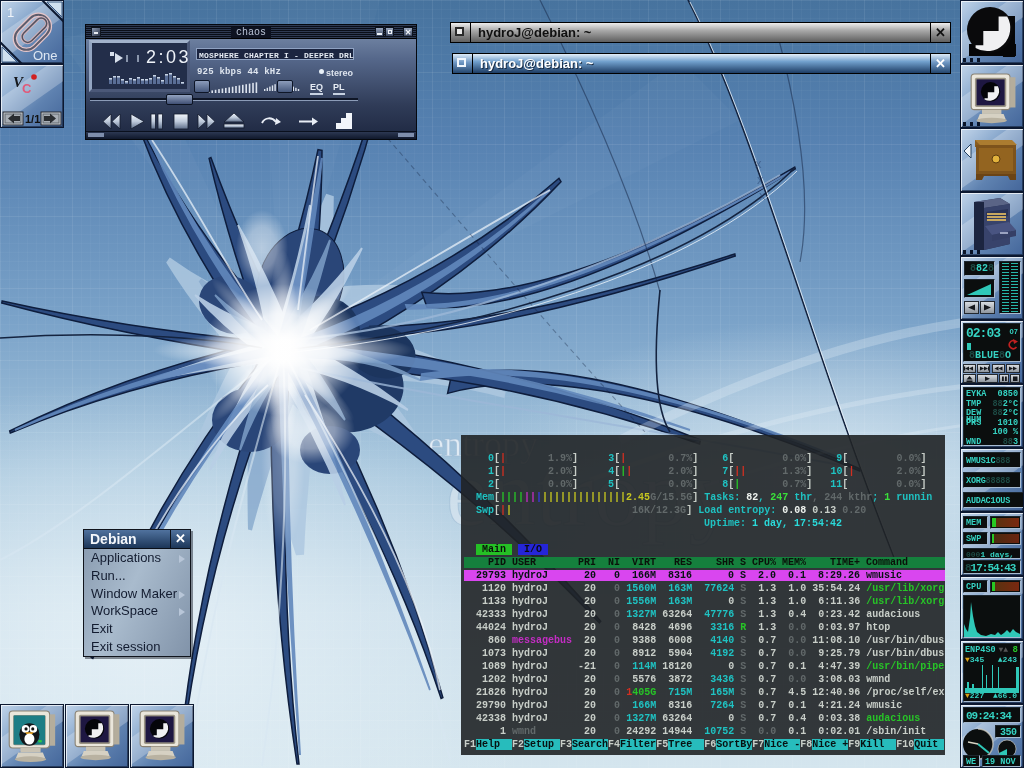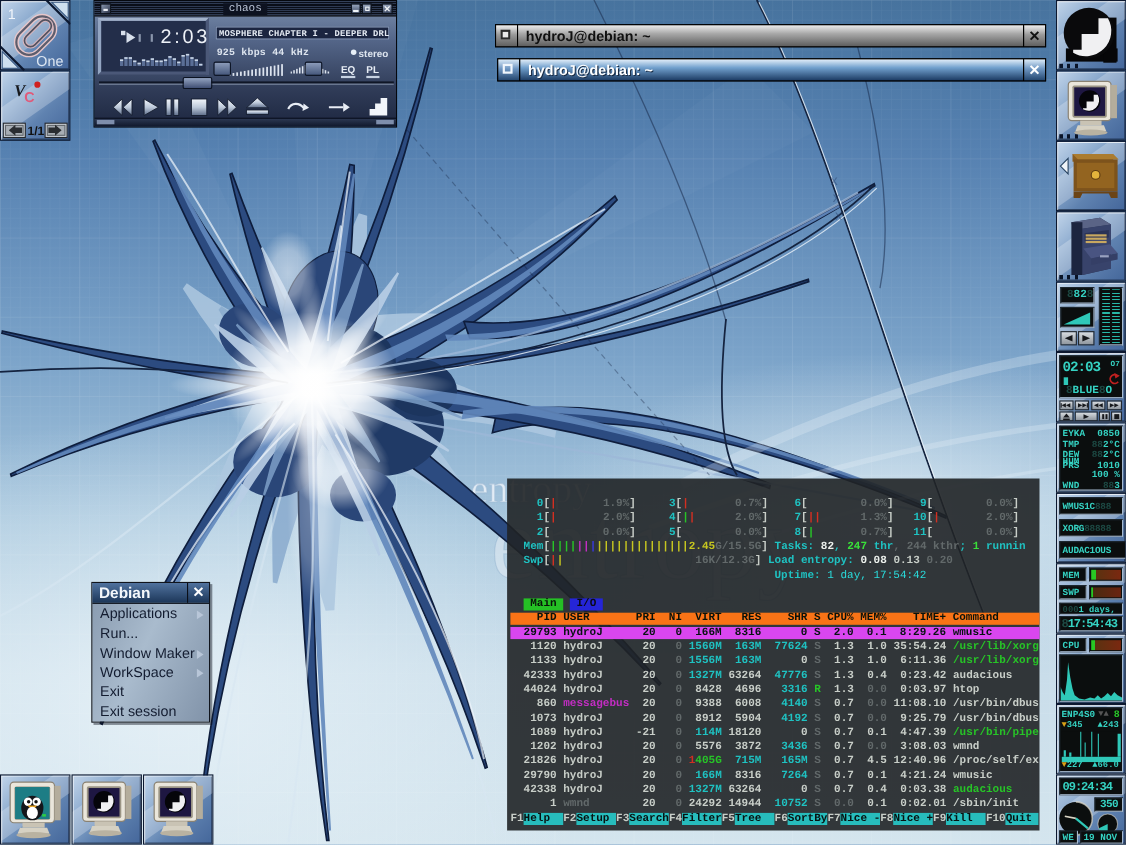--- a/index.html
+++ b/index.html
@@ -15,22 +15,22 @@
 .dim{color:#1d4a44}
 .pan{position:absolute;background:#0b0e0e;border:1px solid #1c262e;border-right-color:#a6bad0;border-bottom-color:#a6bad0;box-sizing:border-box;overflow:hidden}
 .db{position:absolute;background:linear-gradient(#d8dce0,#8f969e);border:1px solid #23282e;box-sizing:border-box}
 .db svg{position:absolute;left:0;top:0}
 
 
 #htop{position:absolute;left:461px;top:435px;width:484px;height:320px;background:rgba(32,35,38,0.9);overflow:hidden}
 #htop pre{margin:0;position:absolute;left:3px;top:4px;font:bold 10px/13px "Liberation Mono",monospace;color:#c8cec8}
 .hc{color:#1fc2c2}.hw{color:#c8cec8}.hd{color:#62696a}.hg{color:#27c427}.hy{color:#c6c620}
 .hm{color:#c32dc3}.hb{color:#3939e0}.hr{color:#d22f21}
-.hwb{color:#eef2ee;font-weight:bold}.hcb{color:#2adbdb;font-weight:normal}.hgb{color:#3ae03a;font-weight:bold}
-.hdr{background:#f97316;color:#0a120a}
+.hwb{color:#eef2ee;font-weight:bold}.hcb{color:#2adbdb;font-weight:bold}.hgb{color:#3ae03a;font-weight:bold}
+.hdr{background:#15803d;color:#0a120a}
 .sel{background:#d946ef;color:#071212}
 .tabm{background:#25c025;color:#0a120a}.tabi{background:#2525d8;color:#0a0a14}
 .fk{background:#27bcbc;color:#071212}
 
 
 #menu{position:absolute;left:83px;top:529px;width:108px;background:linear-gradient(115deg,#8799ae,#a9bbcd 45%,#8193a9);border:1px solid #10141c;box-shadow:2px 2px 0 rgba(10,16,28,0.45);box-sizing:border-box}
 #mtitle{position:relative;height:18px;background:linear-gradient(#50729e,#1c3658);border-bottom:1px solid #0a0f18}
 #mtitle>span:first-child{position:absolute;left:6px;top:1px;font:bold 14px "Liberation Sans",sans-serif;color:#f4f7fb}
 #mx{position:absolute;right:0;top:0;width:19px;height:18px;border-left:1px solid #0a0f18;color:#fff;font:bold 13px/18px "Liberation Sans",sans-serif;text-align:center}
 .mi{position:relative;height:17.8px;font:13px "Liberation Sans",sans-serif;color:#131c30;padding-left:7px;line-height:18px}
@@ -190,21 +190,21 @@
 <ellipse cx="283" cy="355" rx="16" ry="105" fill="url(#glow)" opacity="0.65"></ellipse>
 <ellipse cx="310" cy="430" rx="45" ry="34" fill="url(#glow)" opacity="0.6"></ellipse>
 <ellipse cx="262" cy="248" rx="26" ry="38" fill="url(#glow)" opacity="0.5"></ellipse>
 <ellipse cx="283" cy="460" rx="22" ry="90" fill="url(#glow)" opacity="0.3"></ellipse>
 <g fill="#2a4470" font-family="Liberation Sans,sans-serif" font-size="13" opacity="0.5">
  <text x="755" y="168">x</text>
         <text x="757" y="184">x</text>
         <text x="759" y="200">x</text>
 </g>
 </svg>
-<div style="position:absolute;left:85px;top:0;width:276px;height:116px;background:linear-gradient(#7c90ae,#55678a 30%,#303c58 70%,#1d2740);border:1px solid #05080e;box-sizing:border-box">
+<div style="position:absolute;left:85px;top:24px;width:332px;height:116px;background:linear-gradient(#7c90ae,#55678a 30%,#303c58 70%,#1d2740);border:1px solid #05080e;box-sizing:border-box">
       <div style="position:absolute;left:0;top:0;width:100%;height:13px;background:repeating-linear-gradient(#2e3a52 0 1px,#0a0e18 1px 2px);border-bottom:1px solid #000">
 <span style="position:absolute;left:50%;transform:translateX(-50%);top:2px;font:10px 'Liberation Mono',monospace;color:#b8c2d4;background:#0d1220;padding:0 5px">chaos</span>
 <span style="position:absolute;left:5px;top:2px;width:10px;height:10px;background:linear-gradient(135deg,#8a98b0,#2a3246);border:1px solid #101620;box-sizing:border-box">
           <span style="position:absolute;left:2px;top:4px;width:4px;height:2px;background:#e8ecf2"></span>
         </span>
 <span style="position:absolute;right:32px;top:2px;width:9px;height:10px;background:linear-gradient(#9aa8c0,#39455e);border:1px solid #0e141f;box-sizing:border-box">
           <span style="position:absolute;left:1px;bottom:1px;width:5px;height:2px;background:#f0f4f8"></span>
         </span>
 <span style="position:absolute;right:22px;top:2px;width:9px;height:10px;background:linear-gradient(#9aa8c0,#39455e);border:1px solid #0e141f;box-sizing:border-box">
           <span style="position:absolute;left:1.5px;top:2px;width:4px;height:4px;border:1.5px solid #f0f4f8;box-sizing:border-box"></span>

